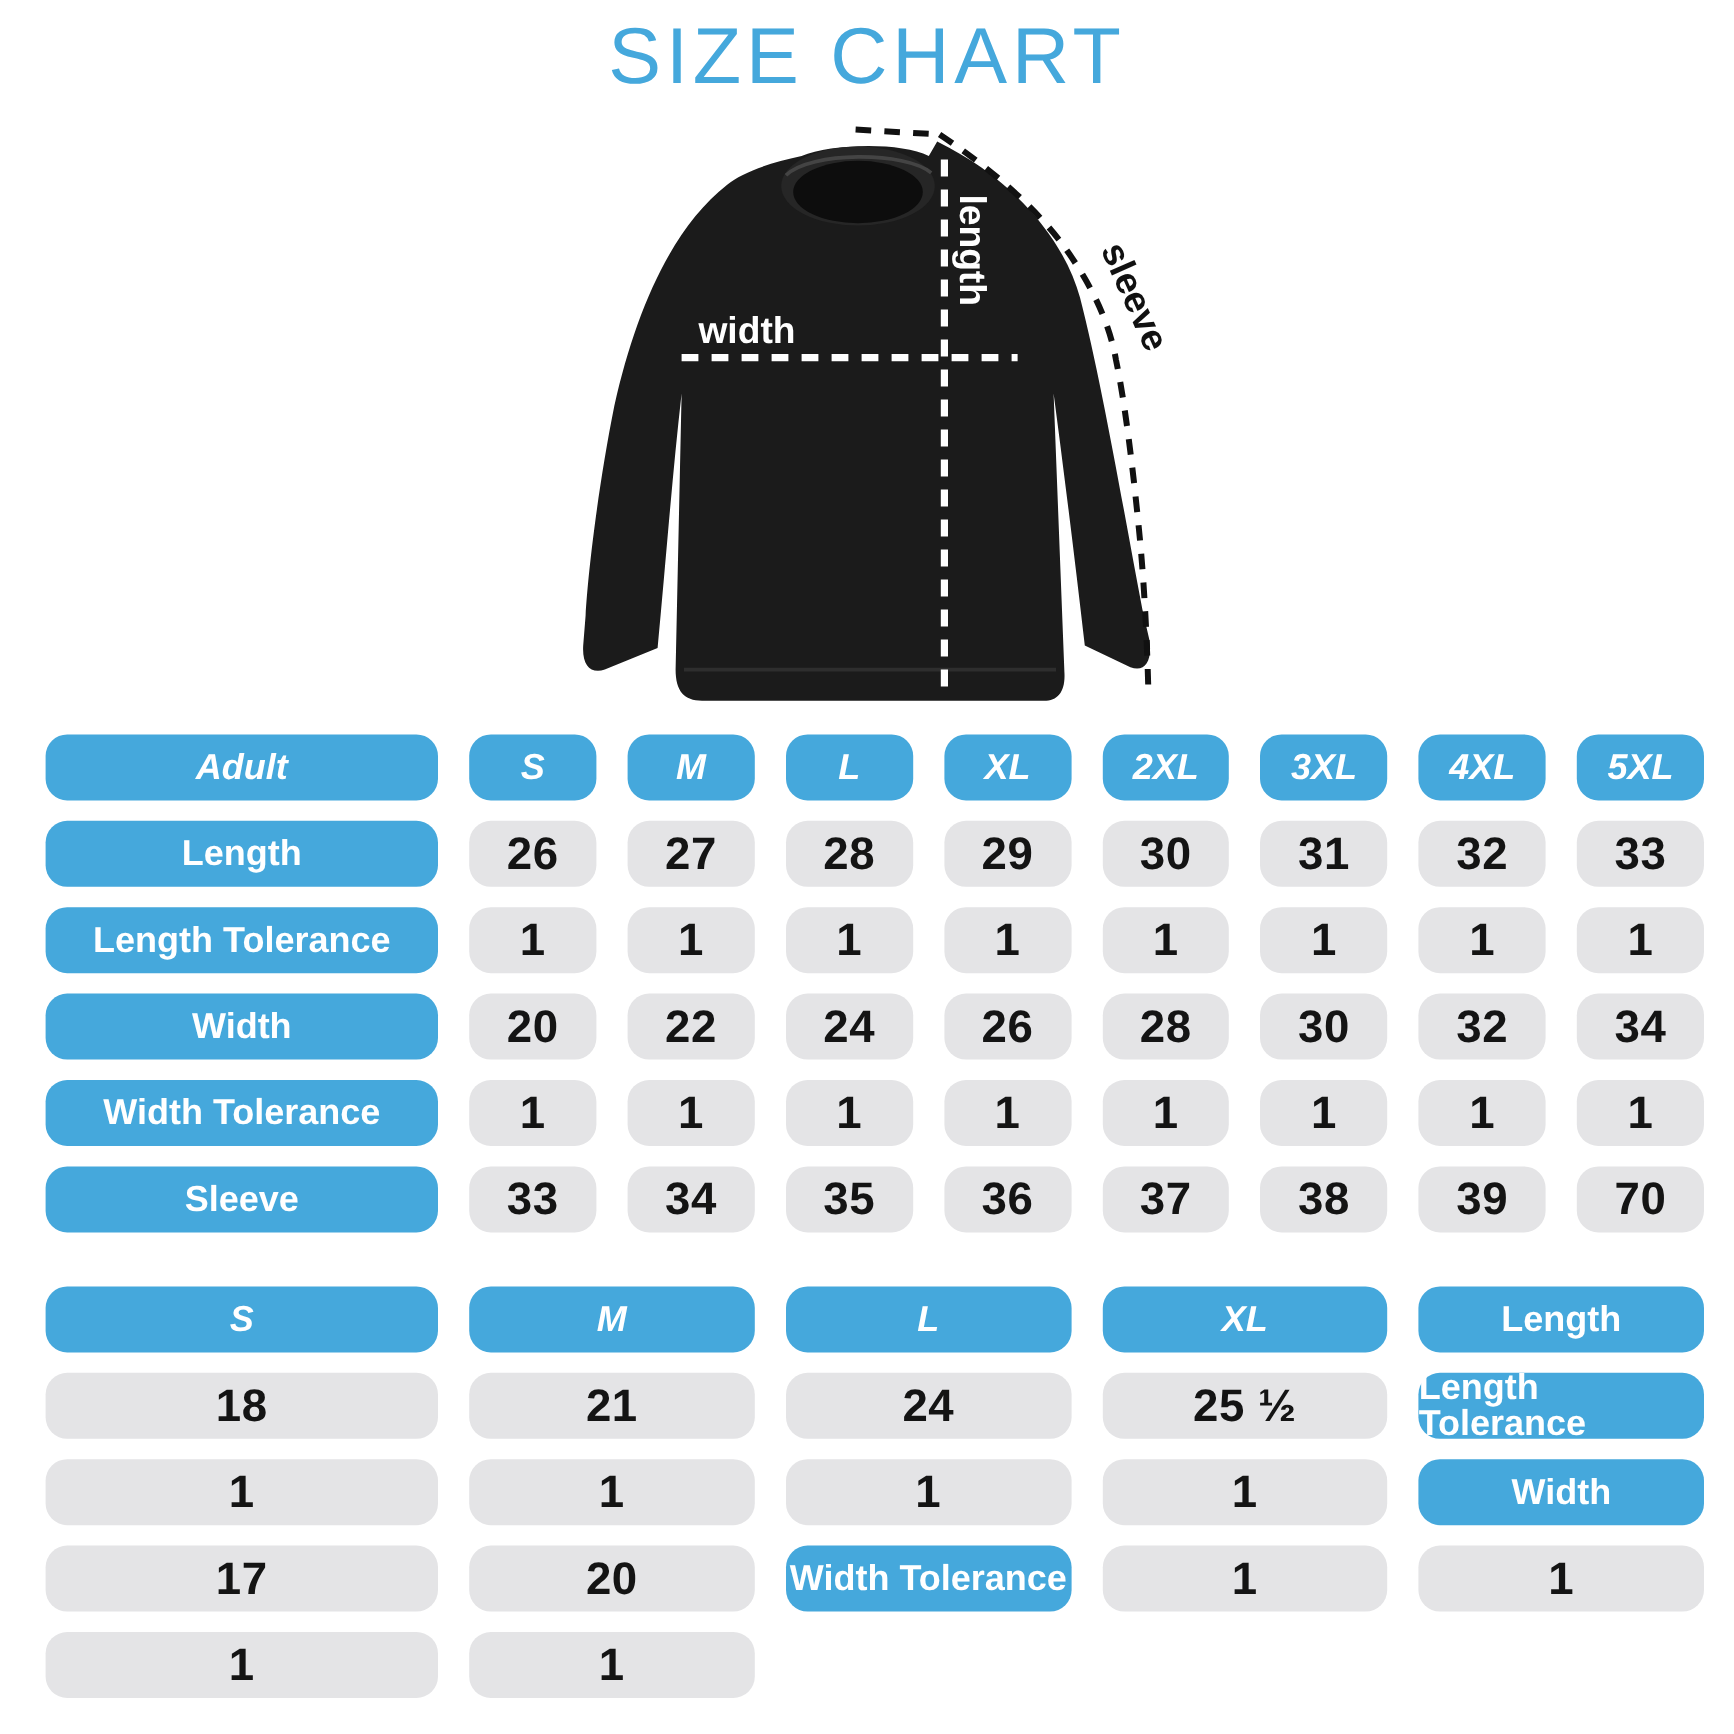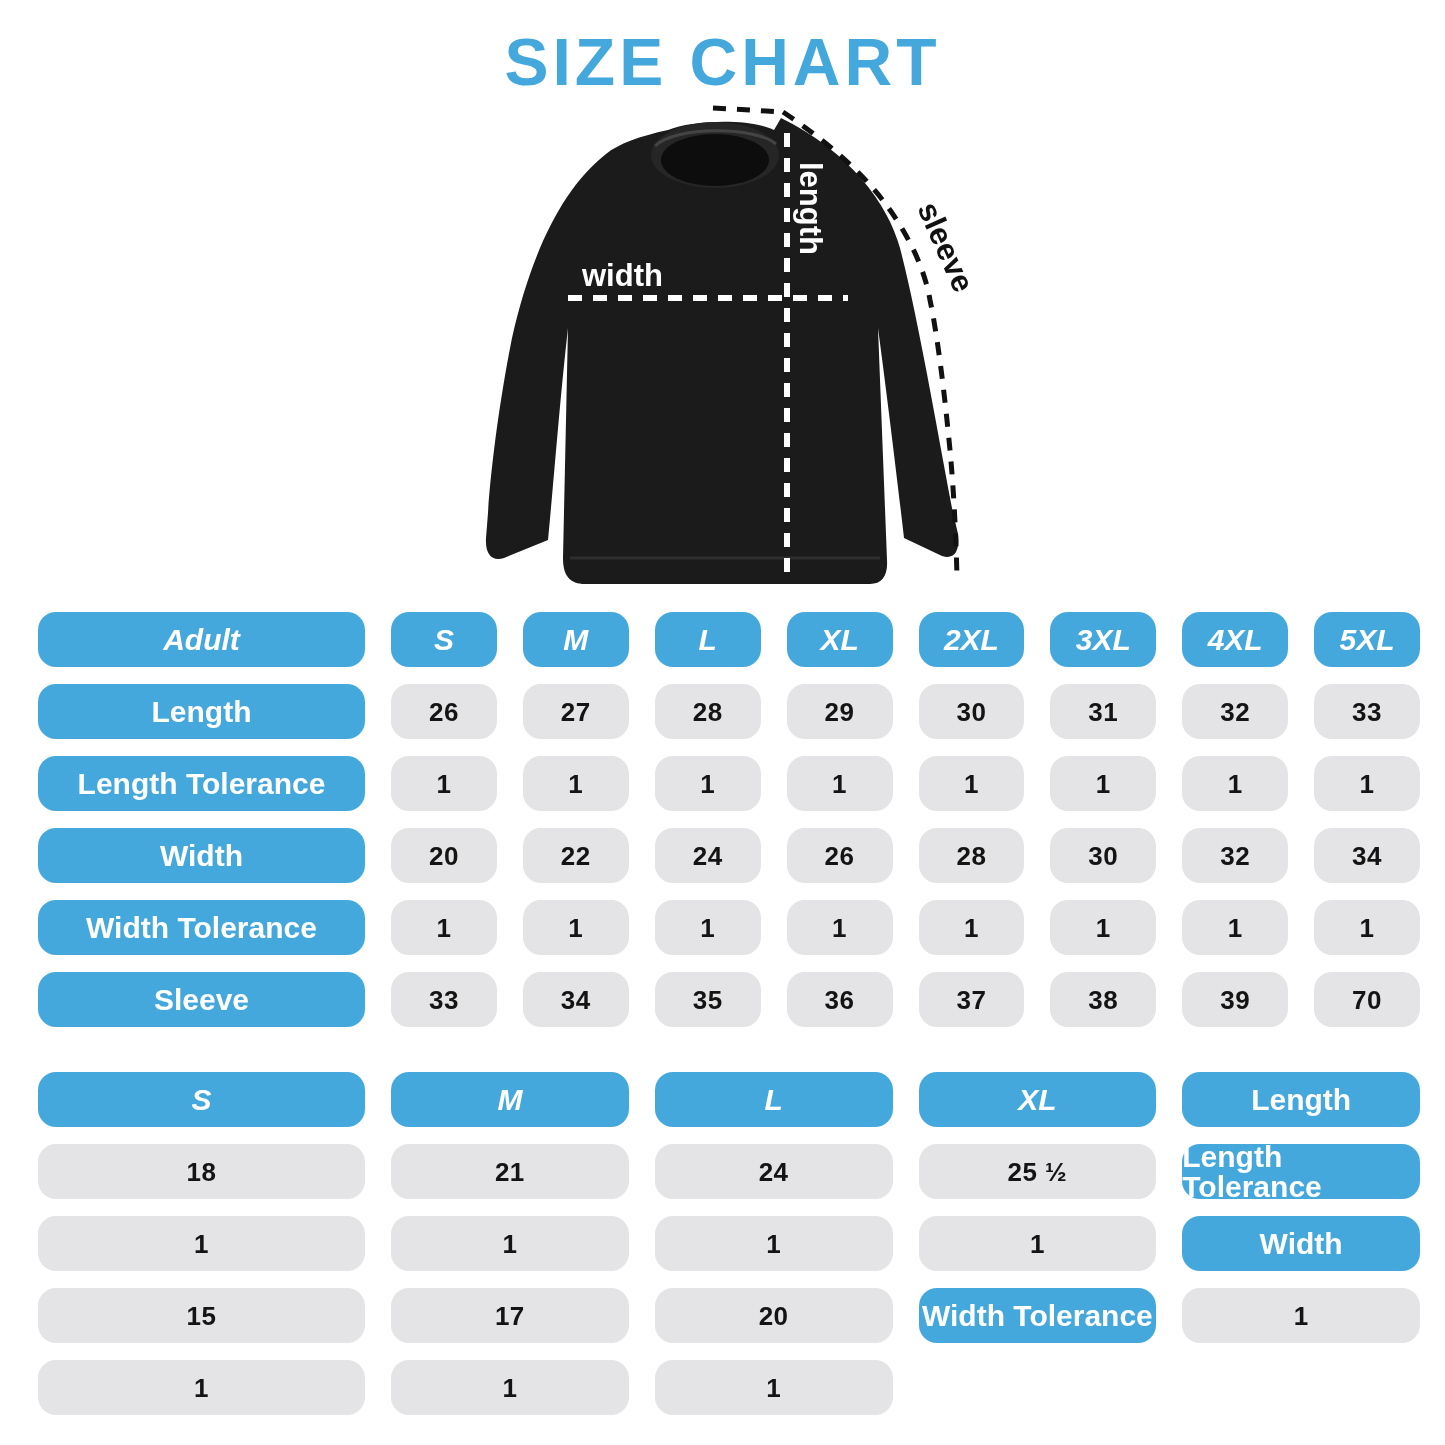--- a/index.html
+++ b/index.html
@@ -1,39 +1,39 @@
 <!DOCTYPE html>
 <html><head>
 <meta charset="utf-8">
 <style>
   html,body{margin:0;padding:0;background:#ffffff;}
   body{width:1445px;height:1445px;font-family:"Liberation Sans",sans-serif;-webkit-font-smoothing:antialiased;}
   .canvas{position:relative;width:1445px;height:1445px;background:#ffffff;overflow:hidden;}
 
   .title{
-    position:absolute;top:24px;left:0;width:100%;
-    text-align:center;font-size:66px;font-weight:bold;letter-spacing:4px;
+    position:absolute;top:8px;left:0;width:100%;
+    text-align:center;font-size:66px;font-weight:normal;letter-spacing:4px;
     color:#45A8DC;
   }
 
   .diagram{position:absolute;left:430px;top:88px;width:620px;height:520px;}
   .diagram svg{display:block;width:620px;height:520px;}
 
   .tbl{position:absolute;left:38px;width:1382px;display:grid;column-gap:26px;row-gap:17px;}
   .tbl.adult{top:612px;grid-template-columns:327px repeat(8,1fr);}
   .tbl.youth{top:1072px;grid-template-columns:327px repeat(4,1fr);}
 
   .pill{
     height:55px;border-radius:18px;
     display:flex;align-items:center;justify-content:center;
     font-weight:bold;line-height:1;
   }
   .hd{background:#45A8DC;color:#ffffff;font-size:30px;font-style:italic;}
   .lb{background:#45A8DC;color:#ffffff;font-size:30px;}
-  .vl{background:#E4E4E6;color:#141414;font-size:26px;letter-spacing:0.5px;}
+  .vl{background:#E4E4E6;color:#141414;font-size:38px;letter-spacing:0.5px;}
 </style>
 </head>
 <body>
 
 <div class="canvas">
 
   <div class="title">SIZE CHART</div>
 
   <div class="diagram">
     <svg viewBox="0 0 620 520">
@@ -147,21 +147,20 @@
     <div class="pill vl">24</div>
     <div class="pill vl">25 ½</div>
 
     <div class="pill lb">Length Tolerance</div>
     <div class="pill vl">1</div>
     <div class="pill vl">1</div>
     <div class="pill vl">1</div>
     <div class="pill vl">1</div>
 
     <div class="pill lb">Width</div>
-    <div class="pill vl">15</div>
     <div class="pill vl">17</div>
     <div class="pill vl">20</div>
 
     <div class="pill lb">Width Tolerance</div>
     <div class="pill vl">1</div>
     <div class="pill vl">1</div>
     <div class="pill vl">1</div>
     <div class="pill vl">1</div>
   </div>
 

